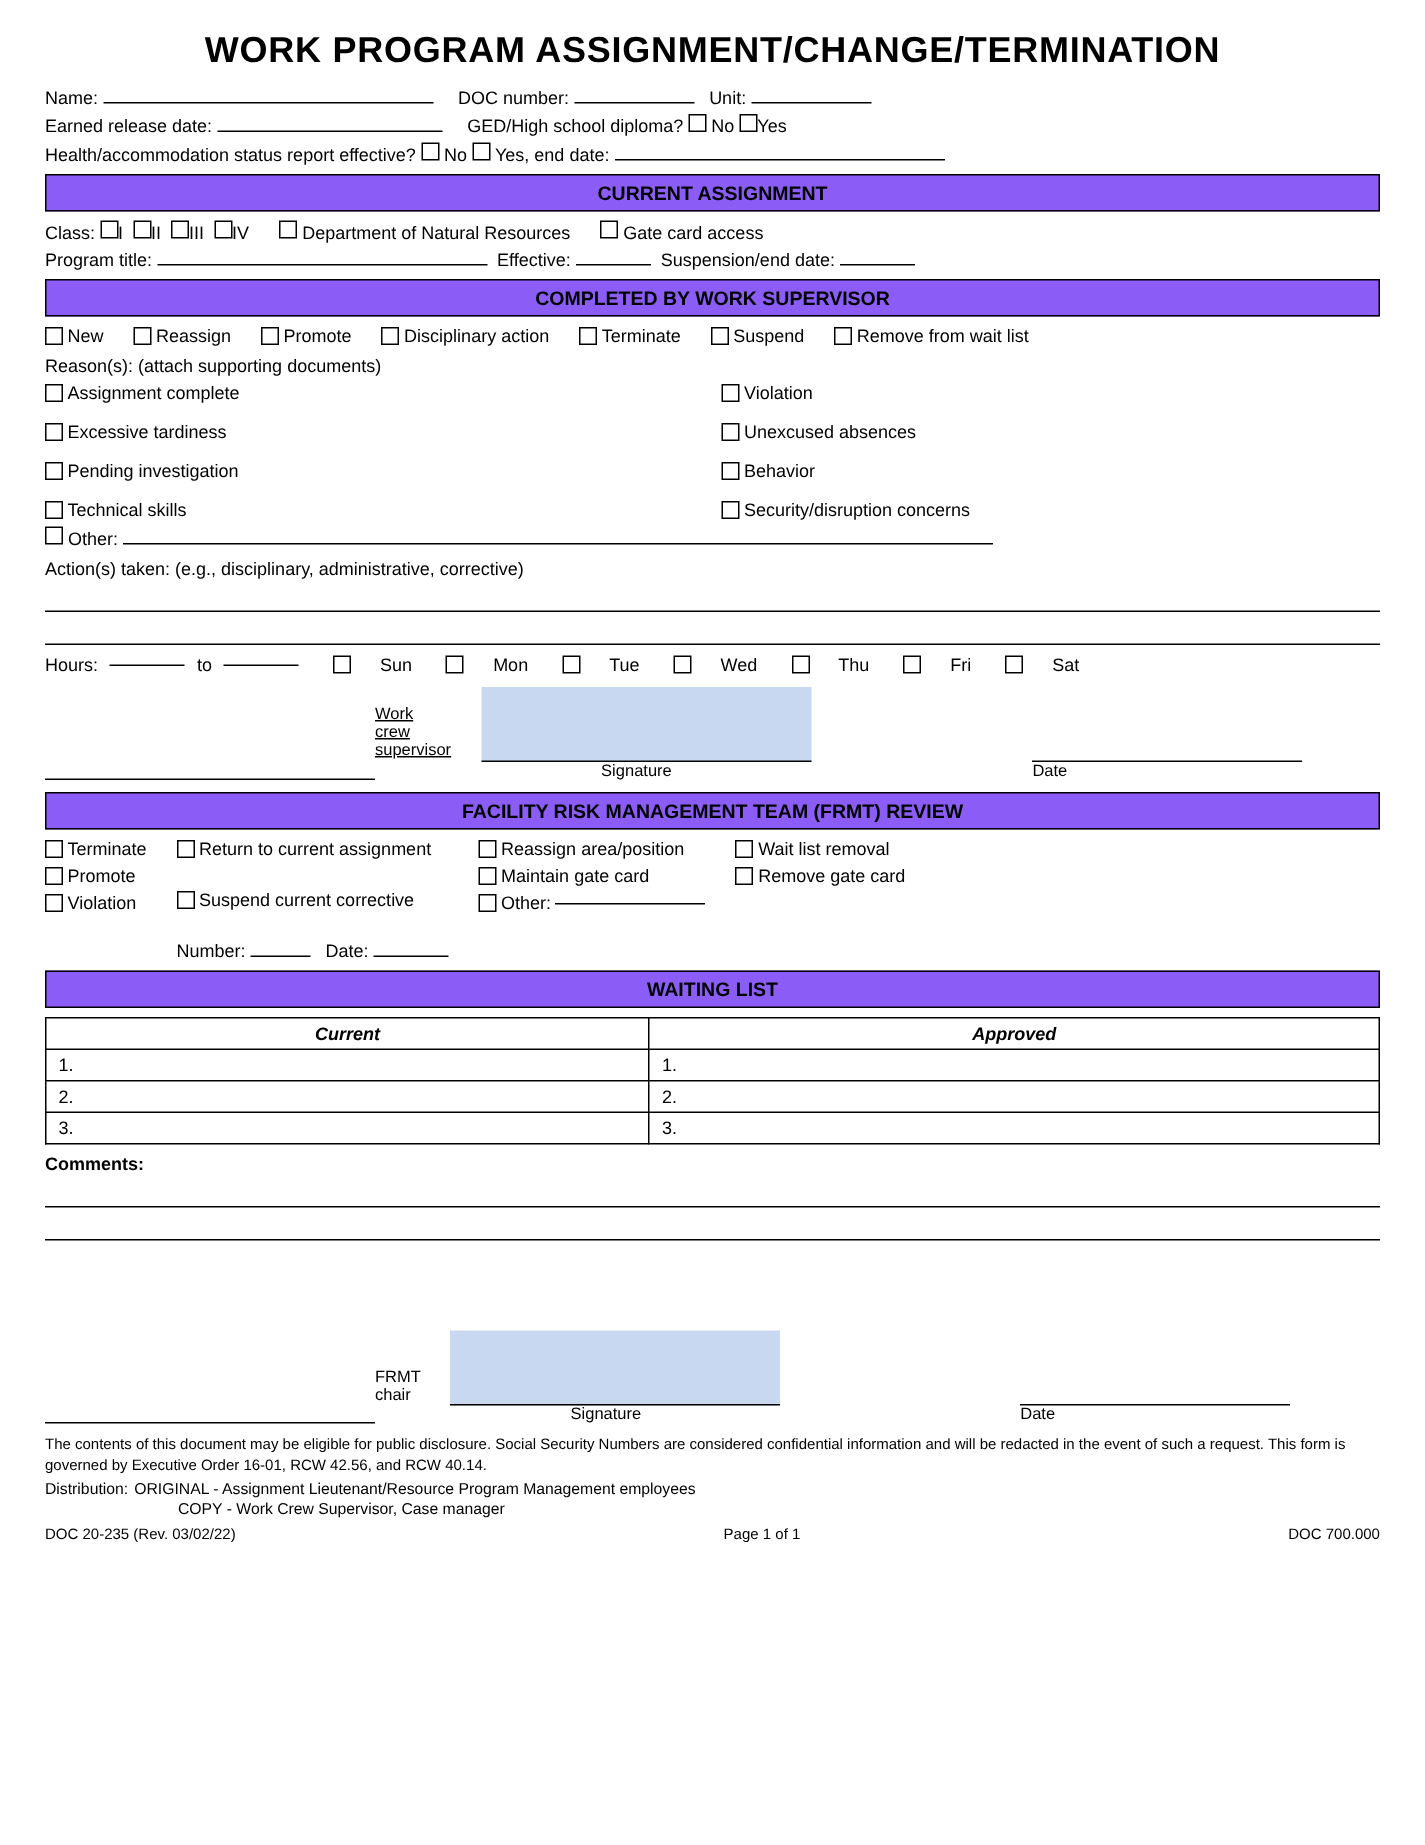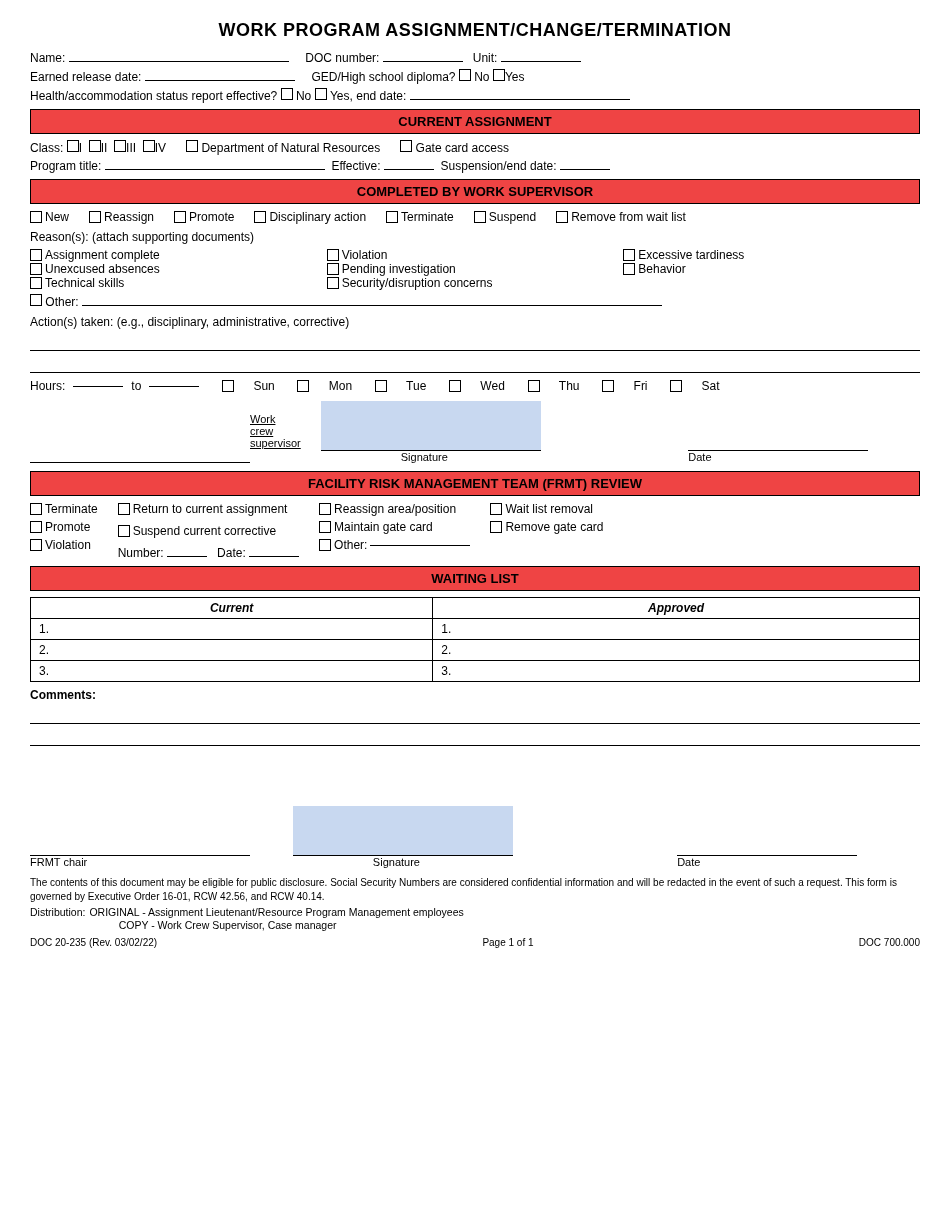--- a/index.html
+++ b/index.html
@@ -21,26 +21,26 @@
       width: 130px;
       flex-shrink: 0;
     }
     .logo-svg {
       width: 110px;
       height: 90px;
     }
     .form-title {
       flex: 1;
       text-align: center;
-      font-size: 18px;
+      font-size: 24px;
       font-weight: bold;
       letter-spacing: 0.5px;
     }
     .section-header {
-      background: #ef4444;
+      background: #8b5cf6;
       border: 1.5px solid #000;
       text-align: center;
       font-weight: bold;
       font-size: 13px;
       padding: 4px 0;
       margin: 6px 0;
     }
     .form-row {
       display: flex;
       align-items: baseline;
@@ -236,21 +236,21 @@
     <span class="cb-box"></span>
     <span>Remove from wait list</span>
   </div>
 </div>
 
 <div class="form-row row-space">
   <span class="bold">Reason(s):</span>&nbsp;
   <span>(attach supporting documents)</span>
 </div>
 
-<div style="display:grid; grid-template-columns: 1fr 1fr 1fr; gap: 0; margin: 4px 0;">
+<div style="display:grid; grid-template-columns: 1fr 1fr; gap: 12px; margin: 4px 0;">
   <div class="cb-item">
     <span class="cb-box"></span>
     <span>Assignment complete</span>
   </div>
   <div class="cb-item">
     <span class="cb-box"></span>
     <span>Violation</span>
   </div>
   <div class="cb-item">
     <span class="cb-box"></span>
@@ -355,21 +355,21 @@
     <div class="cb-item">
       <span class="cb-box"></span>
       <span>Promote</span>
     </div>
     <div class="cb-item">
       <span class="cb-box"></span>
       <span>Violation</span>
     </div>
   </div>
 
-  <div style="display:flex; flex-direction:column; gap:8px;">
+  <div style="display:flex; flex-direction:column; gap:20px;">
     <div class="cb-item">
       <span class="cb-box"></span>
       <span>Return to current assignment</span>
     </div>
     <div class="cb-item">
       <span class="cb-box"></span>
       <span>Suspend current corrective</span>
     </div>
     <div style="display:flex; gap:10px;">
       <span>Number:&nbsp;<span class="underline" style="min-width:40px;"></span></span>
@@ -430,21 +430,21 @@
   </tbody>
 </table>
 
 <div class="comments-label">Comments:</div>
 <div style="margin-top:4px;">
   <span class="action-line"></span>
   <span class="action-line" style="margin-top:4px;"></span>
 </div>
 
 <div style="display:flex; align-items:flex-end; margin-top:60px; gap: 20px;">
-  <div style="flex:1; display:flex; flex-direction:column;">
+  <div style="flex:1; display:flex; flex-direction:row;align-items:center;">
     <div style="height:50px; display:flex; align-items:flex-end;">
       <span class="underline" style="min-width:220px;"></span>
     </div>
     <span style="font-size:11px;">FRMT chair</span>
   </div>
   <div style="flex:1.5; display:flex; flex-direction:column; align-items:flex-start;">
     <div style="height:50px; background:#c8d8f0; width:220px; display:flex; align-items:flex-end;">
       <span class="underline" style="min-width:220px; border-bottom:1px solid #000;"></span>
     </div>
     <span style="font-size:11px; margin-left:80px;">Signature</span>

